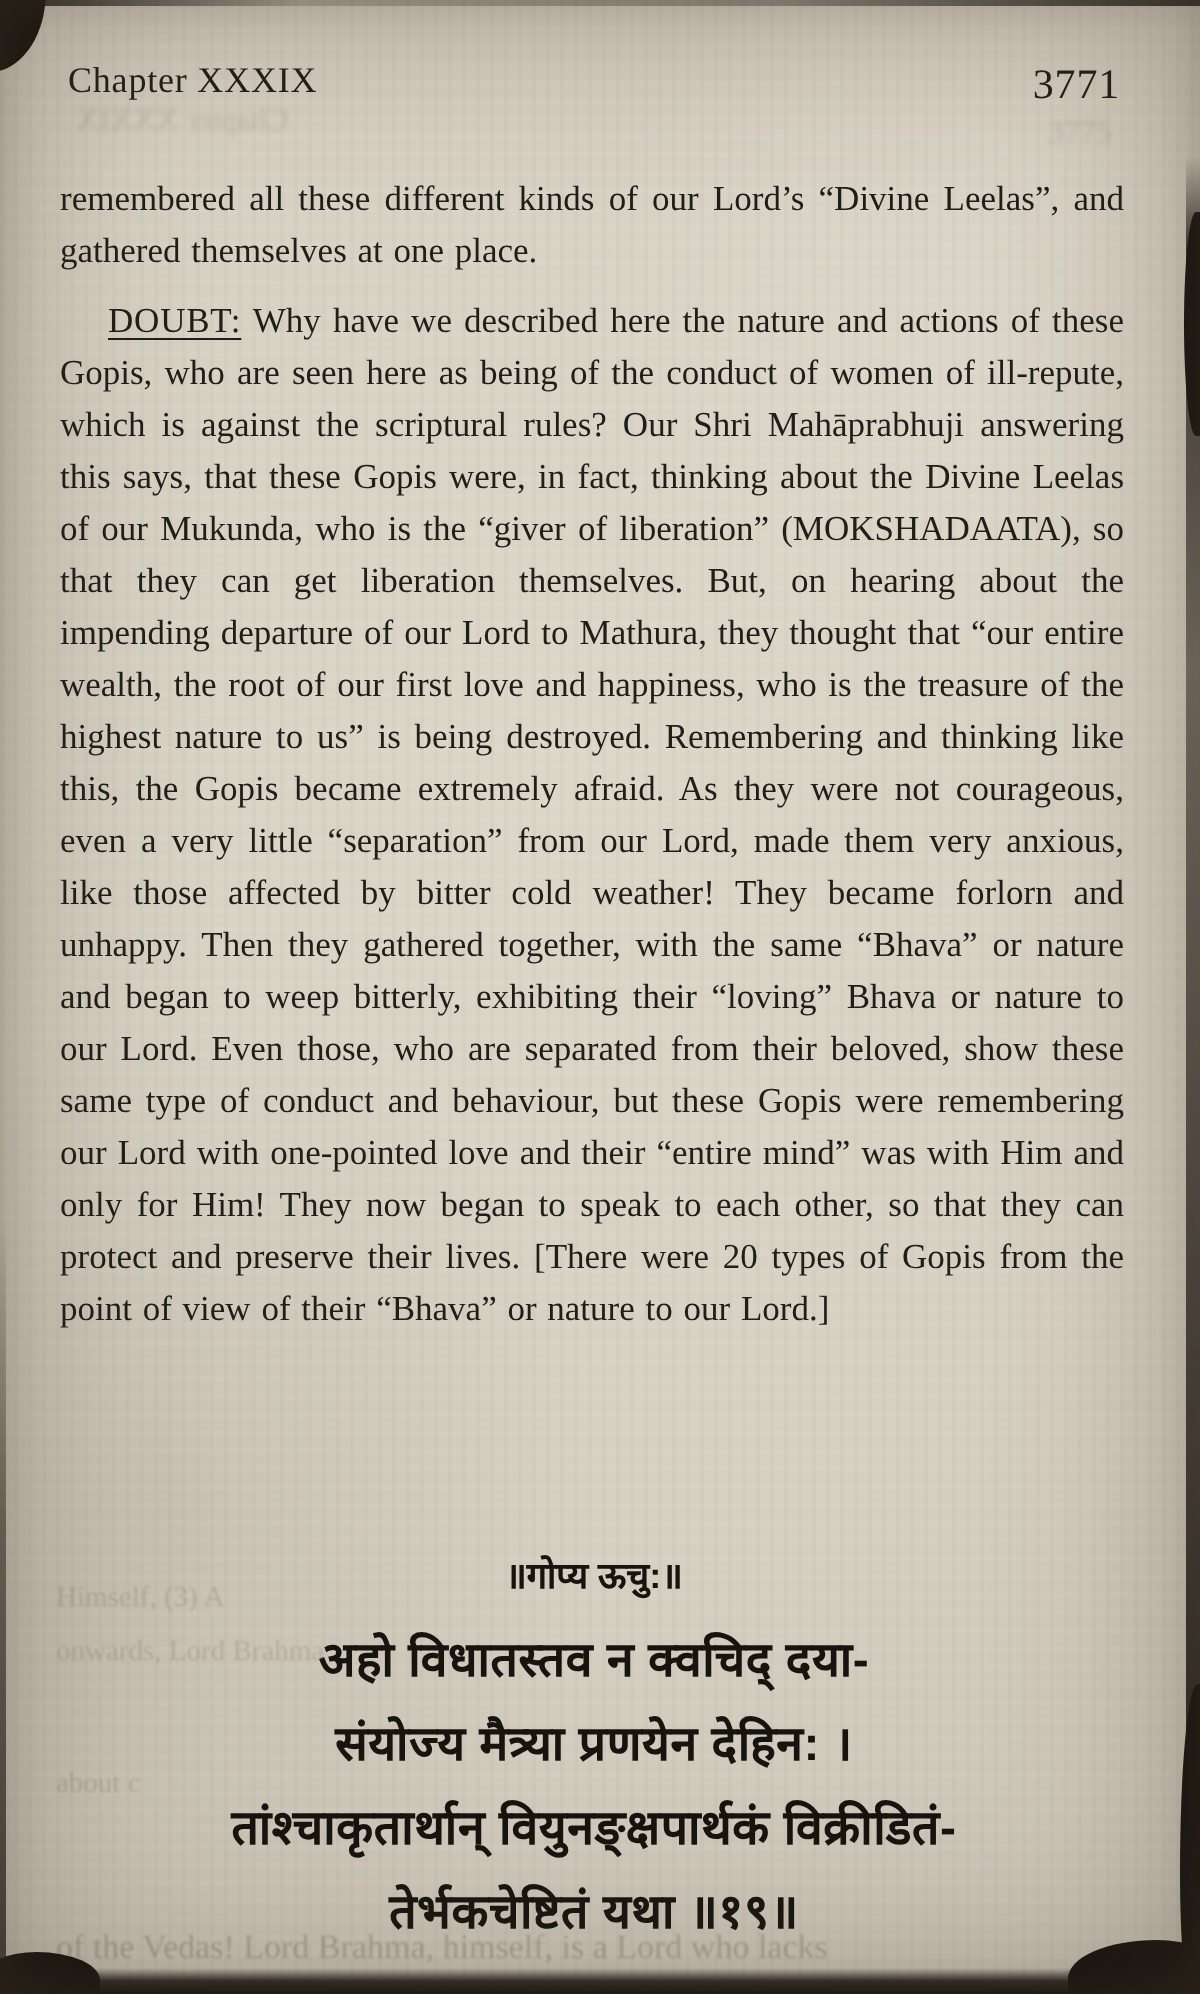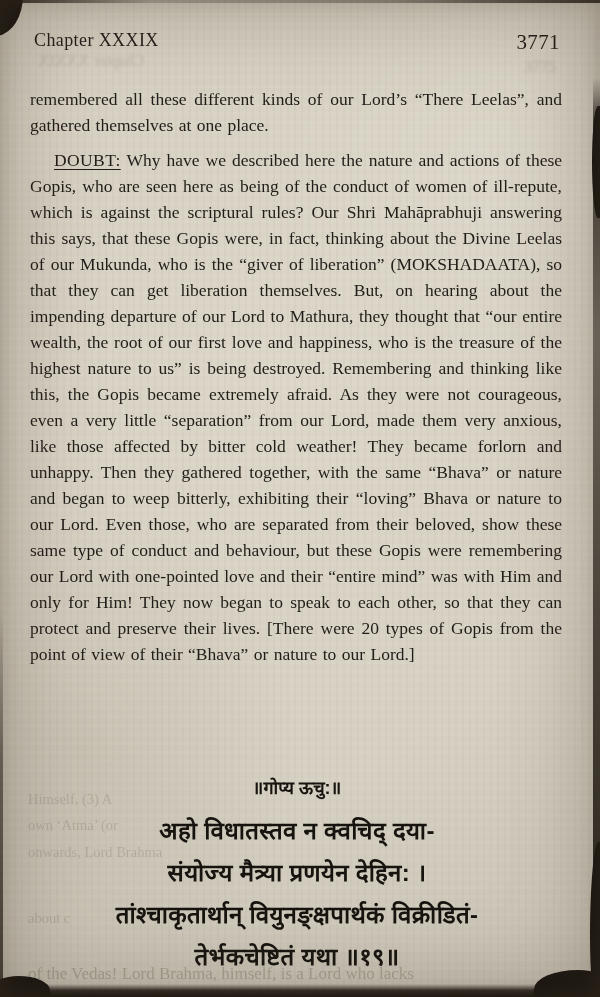--- a/index.html
+++ b/index.html
@@ -107,38 +107,37 @@
 
   <div class="ghost ghost-chapter">Chapter XXXIX</div>
   <div class="ghost ghost-pagenum">3775</div>
 
   <header class="page-header">
     <span class="chapter">Chapter XXXIX</span>
     <span class="pagenum">3771</span>
   </header>
 
   <main class="body-text">
-    <p class="para para-first">remembered all these different kinds of our Lord’s “There Leelas”, and gathered themselves at one place.</p>
+    <p class="para para-first">remembered all these different kinds of our Lord’s “Divine Leelas”, and gathered themselves at one place.</p>
     <p class="para para-doubt">
       <span class="doubt-label">DOUBT:</span>
       <span class="doubt-body">Why have we described here the nature and actions of these Gopis, who are seen here as being of the conduct of women of ill-repute, which is against the scriptural rules? Our Shri Mahāprabhuji answering this says, that these Gopis were, in fact, thinking about the Divine Leelas of our Mukunda, who is the “giver of liberation” (MOKSHADAATA), so that they can get liberation themselves. But, on hearing about the impending departure of our Lord to Mathura, they thought that “our entire wealth, the root of our first love and happiness, who is the treasure of the highest nature to us” is being destroyed. Remembering and thinking like this, the Gopis became extremely afraid. As they were not courageous, even a very little “separation” from our Lord, made them very anxious, like those affected by bitter cold weather! They became forlorn and unhappy. Then they gathered together, with the same “Bhava” or nature and began to weep bitterly, exhibiting their “loving” Bhava or nature to our Lord. Even those, who are separated from their beloved, show these same type of conduct and behaviour, but these Gopis were remembering our Lord with one-pointed love and their “entire mind” was with Him and only for Him! They now began to speak to each other, so that they can protect and preserve their lives. [There were 20 types of Gopis from the point of view of their “Bhava” or nature to our Lord.]</span>
     </p>
   </main>
 
   <section class="sanskrit">
     <div class="invocation">॥गोप्य ऊचु:॥</div>
     <div class="verse-line">अहो विधातस्तव न क्वचिद् दया-</div>
     <div class="verse-line">संयोज्य मैत्र्या प्रणयेन देहिन: ।</div>
     <div class="verse-line">तांश्चाकृतार्थान् वियुनङ्क्षपार्थकं विक्रीडितं-</div>
     <div class="verse-line">तेर्भकचेष्टितं यथा ॥१९॥</div>
   </section>
 
   <div class="bleed-fragments">
     <div class="frag f0">Himself, (3) A</div>
-    <div class="frag f2">own ‘Atma’ (or</div>
     <div class="frag f3">onwards, Lord Brahma</div>
     <div class="frag f4">about c</div>
   </div>
   <div class="frag-bottom">of the Vedas! Lord Brahma, himself, is a Lord who lacks</div>
 
   <div class="tear tear-top"></div>
   <div class="tear tear-tl"></div>
   <div class="tear tear-right"></div>
   <div class="tear blob-r1"></div>
   <div class="tear blob-r2"></div>

